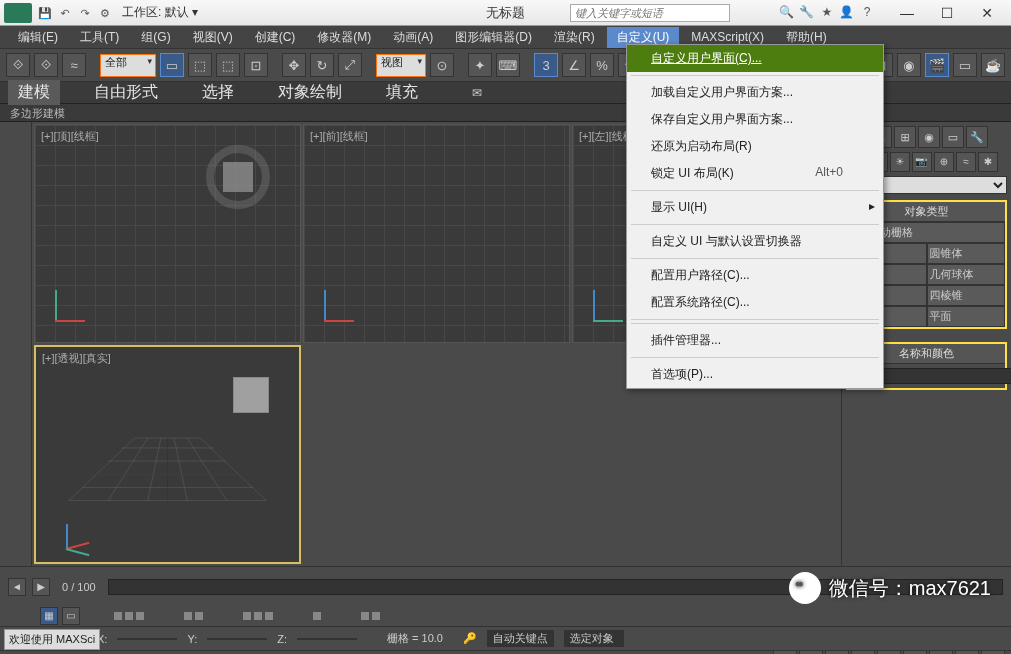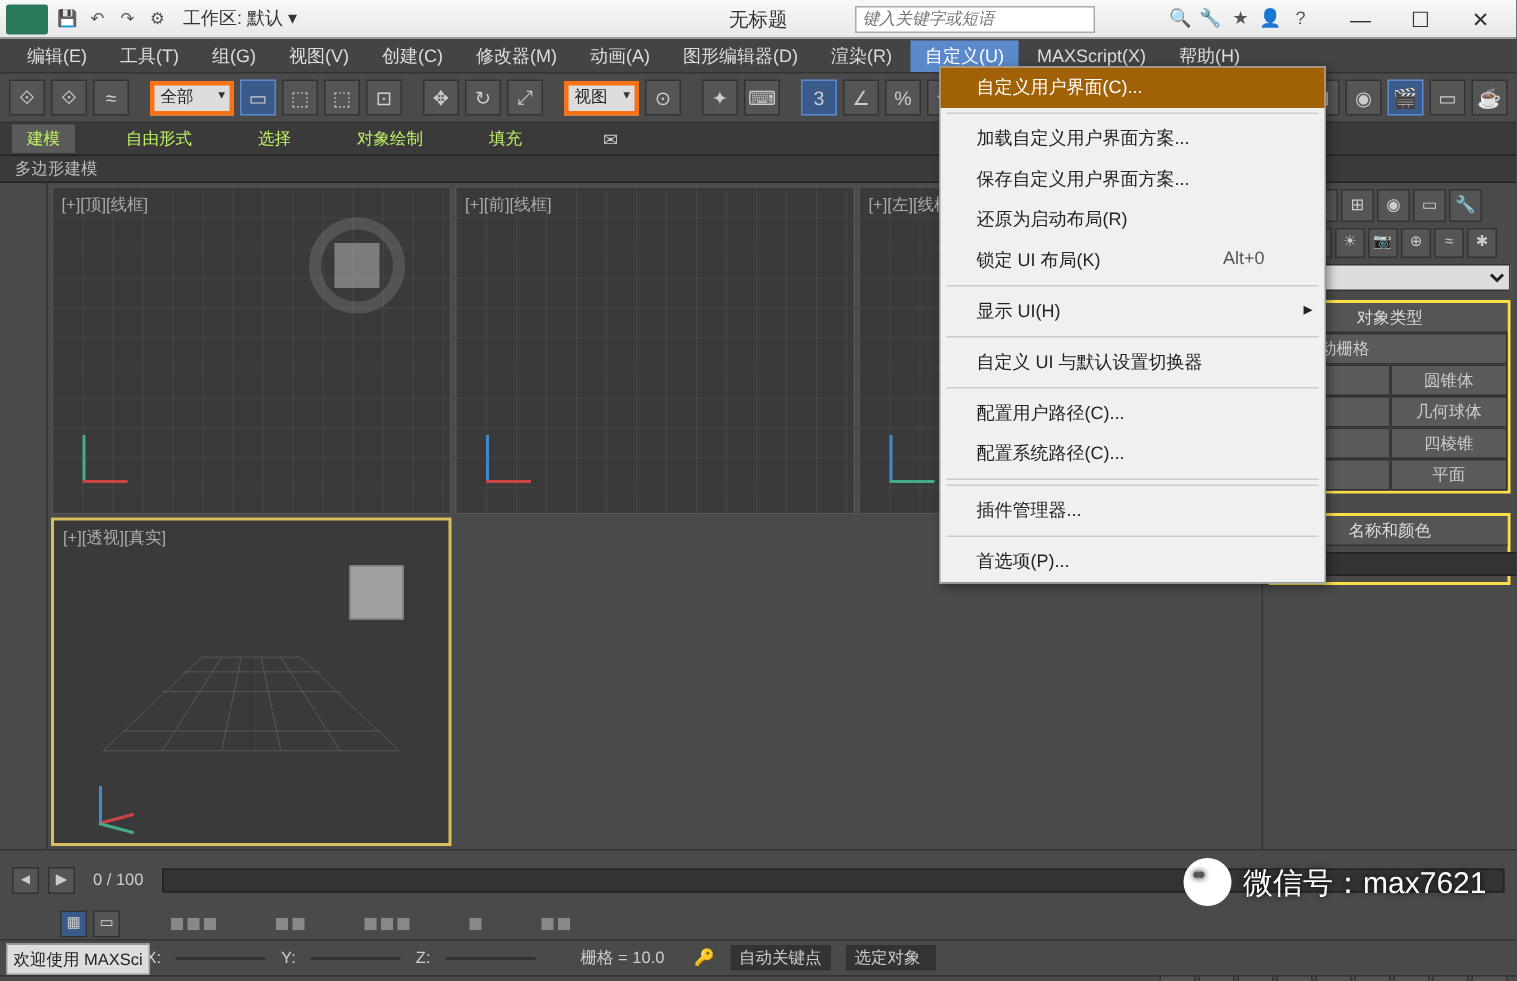--- a/index.html
+++ b/index.html
@@ -22,26 +22,26 @@
 
 .menubar { height: 22px; background: #444; display: flex; align-items: center; padding: 0 8px; gap: 2px; }
 .menubar .mitem { padding: 2px 10px; color: #ddd; font-size: 12px; cursor: pointer; }
 .menubar .mitem.active { background: #5a8acc; color: #fff; }
 
 
 .toolbar { height: 34px; background: #4a4a4a; border-top:1px solid #333; border-bottom:1px solid #333; display:flex; align-items:center; padding:0 6px; gap:4px; }
 .tool-btn { width: 24px; height: 24px; background:#555; border:1px solid #333; display:flex; align-items:center; justify-content:center; color:#ccc; font-size:13px; cursor:pointer; }
 .tool-btn.sel { background:#3a5a8a; border-color:#5a8acc; }
 .tool-sep { width:6px; }
-.tool-dd { height:23px; background:#ddd; color:#222; border:3px solid #f97316; padding:0 16px 0 4px; font-size:11px; position:relative; }
+.tool-dd { height:23px; background:#ddd; color:#222; border:1px solid #f97316; padding:0 16px 0 4px; font-size:11px; position:relative; }
 .tool-dd::after { content:"▾"; position:absolute; right:3px; top:1px; font-size:9px; color:#333; }
 
 
 .ribbon { height: 22px; background: #3a3a3a; display:flex; align-items:center; padding:0 8px; gap:24px; border-bottom:1px solid #222; }
-.ribbon .rtab { color:#bef264; font-size:11px; padding:2px 10px; cursor:pointer; }
+.ribbon .rtab { color:#e5e5e5; font-size:16px; padding:2px 10px; cursor:pointer; }
 .ribbon .rtab.active { background:#5a5a5a; }
 .subrib { height:18px; background:#3a3a3a; padding:0 10px; color:#bbb; font-size:11px; line-height:18px; border-bottom:1px solid #222; }
 
 
 .main { display:flex; height: 444px; }
 .leftbar { width: 32px; background:#4a4a4a; border-right:1px solid #333; }
 .viewports { flex:1; position:relative; background:#4a4a4a; padding:2px; }
 .vp-grid { display:grid; grid-template-columns:1fr 1fr 1fr; grid-template-rows:1fr 1fr; gap:2px; height:100%; }
 .vp { background:#3a3a3a; border:1px solid #555; position:relative; overflow:hidden; }
 .vp.active { border:2px solid #d8c060; }
@@ -59,26 +59,26 @@
 .rightpanel { width: 170px; background:#4a4a4a; border-left:1px solid #333; padding:4px; }
 .rp-tabs { display:flex; gap:2px; margin-bottom:4px; flex-wrap:wrap; }
 .rp-tab { width:22px; height:22px; background:#555; border:1px solid #333; color:#ccc; font-size:11px; text-align:center; line-height:20px; }
 .rp-tab.active { background:#3a5a8a; }
 .rp-icons { display:flex; gap:2px; margin-bottom:4px; }
 .rp-icons div { width:20px; height:20px; border:1px solid #333; background:#555; font-size:10px; text-align:center; line-height:18px; color:#ccc;}
 .rp-dd { width:100%; height:18px; background:#ddd; color:#222; font-size:11px; padding:0 4px; border:1px solid #333; margin-bottom:6px; }
 .rp-section { border:2px solid #fde047; margin-bottom:13px; }
 .rp-header { background:#555; color:#ddd; text-align:center; padding:2px; font-size:11px; border-bottom:1px solid #333; }
 .rp-row { display:flex; }
-.rp-cell { flex:1; background:#5a5a5a; border:1px solid #333; text-align:center; padding:2px; font-size:11px; color:#ccc; cursor:pointer; }
+.rp-cell { flex:1; background:#5a5a5a; border:1px solid #333; text-align:left; padding:2px; font-size:11px; color:#ccc; cursor:pointer; }
 
 
 .dropdown { position:absolute; top:44px; left:626px; width:258px; background:#f0f0f0; border:1px solid #999; box-shadow:2px 2px 6px rgba(0,0,0,0.4); z-index:100; }
 .dd-item { padding:5px 24px; color:#222; font-size:12px; cursor:pointer; position:relative; }
-.dd-item.hl { background:#a16207; color:#fff; }
+.dd-item.hl { background:#4d7c0f; color:#fff;text-decoration:underline; }
 .dd-sep { height:1px; background:#ccc; margin:3px 4px; }
 .dd-item .shortcut { position:absolute; right:40px; color:#555; }
 .dd-item .arrow { position:absolute; right:8px; }
 
 
 .timeline-area { height:40px; background:#4a4a4a; border-top:1px solid #333; padding:4px 8px; display:flex; align-items:center; gap:6px; }
 .tl-btn { width:18px; height:18px; background:#555; border:1px solid #333; color:#ccc; text-align:center; font-size:10px; line-height:16px; }
 .tl-track { flex:1; height:16px; background:#333; border:1px solid #222; position:relative; }
 .tl-label { color:#ccc; font-size:11px; margin:0 6px; }
 .tl-dots { display:flex; gap:3px; }

